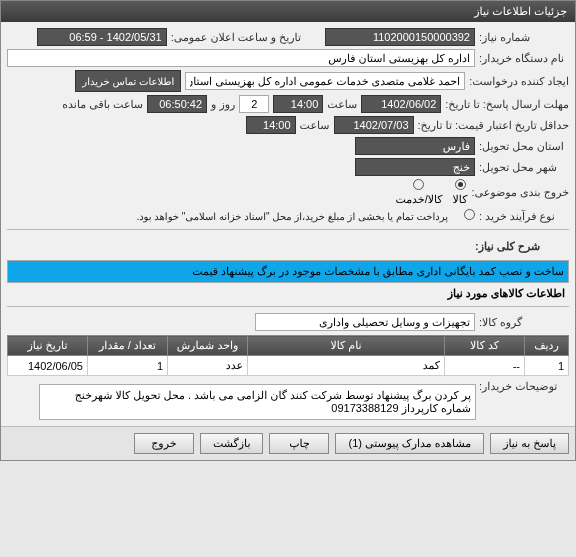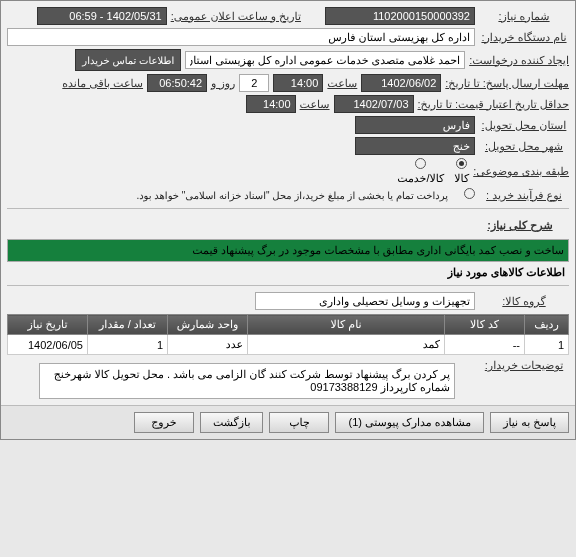--- a/index.html
+++ b/index.html
@@ -24,22 +24,21 @@
   align-items: center;
   margin-bottom: 3px;
   gap: 4px;
   flex-wrap: nowrap;
 }
 .label {
   color: #333;
   font-size: 11px;
   white-space: nowrap;
   min-width: 90px;
-  text-align: center;
-  text-decoration: underline;
+  text-align: left;
 }
 .label-sm { min-width: auto; }
 .input-field {
   background: #fff;
   border: 1px solid #aaa;
   padding: 1px 4px;
   font-size: 11px;
   font-family: inherit;
   height: 18px;
   text-align: right;
@@ -64,21 +63,21 @@
 .radio-circle {
   width: 11px; height: 11px; border: 1px solid #555; border-radius: 50%;
   display: inline-flex; align-items: center; justify-content: center;
 }
 .radio-circle.checked::after {
   content: ""; width: 5px; height: 5px; background: #333; border-radius: 50%;
 }
 .divider { border-top: 1px solid #bbb; margin: 6px 0; }
 .section-title { font-weight: bold; margin: 4px 4px; font-size: 11px; }
 .req-area {
-  background: #15803d;
+  background: #0ea5e9;
   border: 1px solid #aaa;
   padding: 4px;
   min-height: 22px;
 }
 table.grid {
   width: 100%;
   border-collapse: collapse;
   font-size: 11px;
   margin-top: 4px;
 }
@@ -96,21 +95,21 @@
   text-align: right;
 }
 .desc-box {
   background: #fff;
   border: 1px solid #aaa;
   padding: 4px;
   margin-top: 4px;
   min-height: 34px;
   font-size: 11px;
 }
-.desc-row { display: flex; gap: 24px; align-items: flex-start; margin-top: 4px; padding-left: 32px; }
+.desc-row { display: flex; gap: 3px; align-items: flex-start; margin-top: 4px; padding-left: 32px; }
 .button-bar {
   display: flex;
   gap: 6px;
   padding: 6px;
   justify-content: flex-start;
   background: #e4e4e4;
   border-top: 1px solid #bbb;
 }
 .btn {
   background: linear-gradient(#f8f8f8, #d8d8d8);
@@ -121,20 +120,23 @@
   cursor: pointer;
   min-width: 60px;
 }
 .flex1 { flex: 1; }
 .note-text { font-size: 10px; color: #222; margin-left: 28px; }
 </style>
 </head>
 <body>
 
 <div class="window">
+  <div class="titlebar">
+    <span>جزئیات اطلاعات نیاز</span>
+  </div>
 
   <div class="content">
 
     <div class="form-row">
       <span class="label">شماره نیاز:</span>
       <input class="input-field input-dark" style="width: 150px;" readonly="" value="1102000150000392">
       <span class="label label-sm" style="margin-right:20px">تاریخ و ساعت اعلان عمومی:</span>
       <input class="input-field input-dark" style="width: 130px;" readonly="" value="1402/05/31 - 06:59">
     </div>
 
@@ -171,21 +173,21 @@
       <span class="label">استان محل تحویل:</span>
       <input class="input-field input-dark" style="width: 120px;" readonly="" value="فارس">
     </div>
 
     <div class="form-row">
       <span class="label">شهر محل تحویل:</span>
       <input class="input-field input-dark" style="width: 120px;" readonly="" value="خنج">
     </div>
 
     <div class="form-row">
-      <span class="label">طبقه بندی موضوعی:</span>
+      <span class="label">خروج بندی موضوعی:</span>
       <div class="radio-group">
         <div class="radio-item">
           <span class="radio-circle checked"></span>
           <span>کالا</span>
         </div>
         <div class="radio-item">
           <span class="radio-circle"></span>
           <span>کالا/خدمت</span>
         </div>
       </div>

